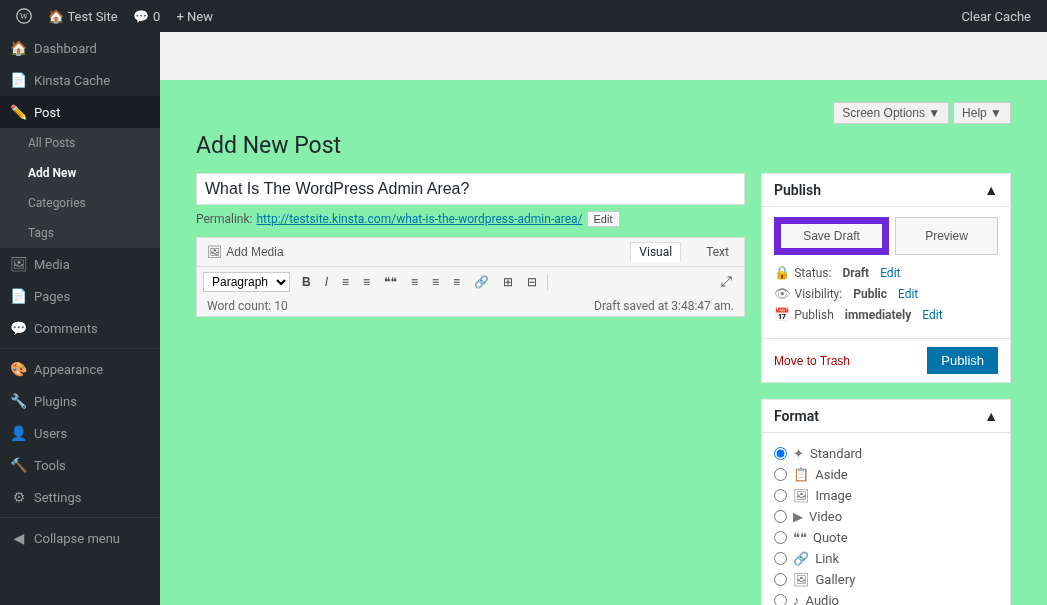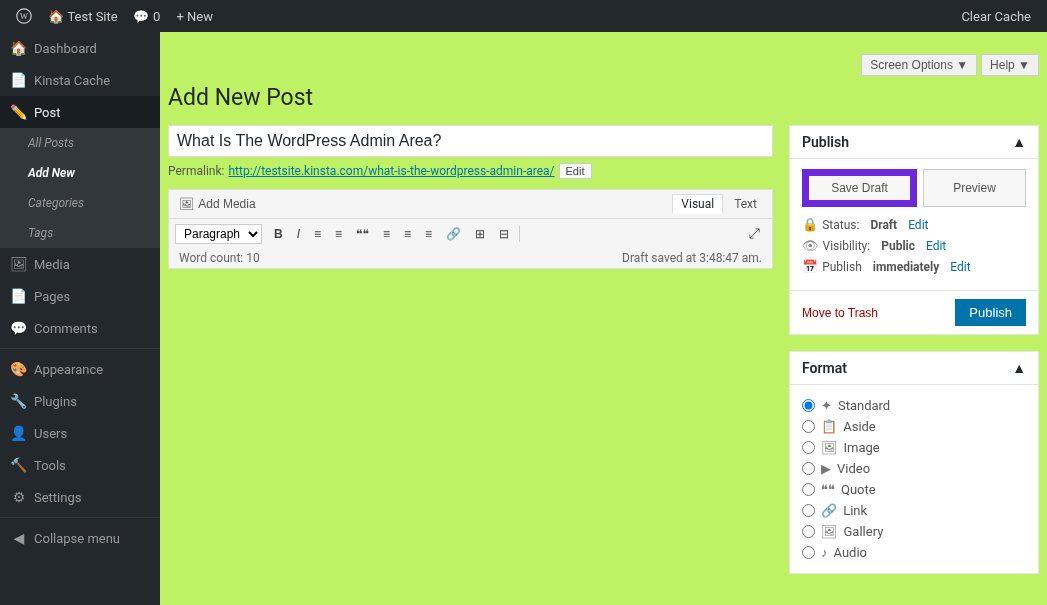--- a/index.html
+++ b/index.html
@@ -68,33 +68,33 @@
       white-space: nowrap;
     }
     .sidebar-item.active-parent { background: #191e23; color: #eee; }
     .sidebar-icon { font-size: 14px; width: 18px; text-align: center; }
     .sidebar-sub {
       background: #32373c;
     }
     .sidebar-sub .sidebar-item {
       padding-left: 28px;
       font-size: 12px;
-      font-style: italic;
     }
     .sidebar-sub .sidebar-item.active-sub {
       color: #fff;
     }
     .sidebar-divider { height: 1px; background: #32373c; margin: 4px 0; }
 
     
     .main-content {
       flex: 1;
       overflow-y: auto;
-      padding: 18px 8px;
-      background: #bef264;
+      padding: 18px 36px;
+      background: #86efac;
+      margin-top: 48px;
     }
 
     .page-title {
       font-size: 23px;
       font-weight: 400;
       color: #23282d;
       margin-bottom: 14px;
     }
 
     
@@ -159,21 +159,21 @@
       gap: 4px;
       font-size: 12px;
       color: #555;
       background: none;
       border: none;
       cursor: pointer;
       padding: 2px 4px;
     }
     .editor-view-tabs {
       display: flex;
-      gap: 2px;
+      gap: 16px;
       align-items: center;
     }
     .editor-tab {
       font-size: 12px;
       padding: 2px 8px;
       cursor: pointer;
       color: #555;
       border: 1px solid transparent;
     }
     .editor-tab.active { border-color: #ddd; background: #fff; border-bottom-color: #fff; color: #23282d; }

